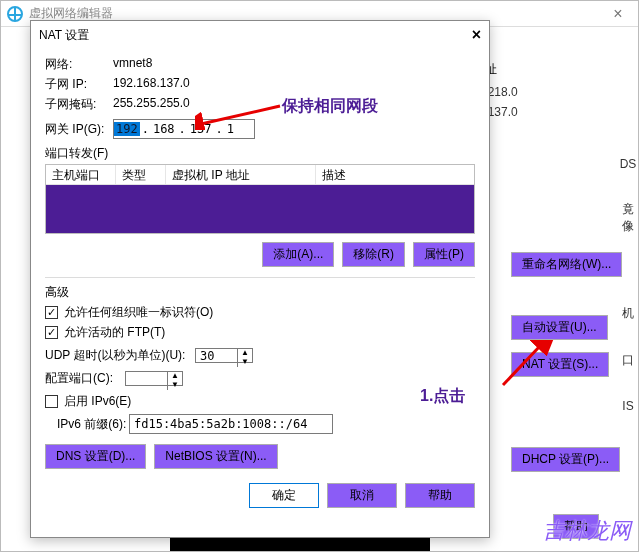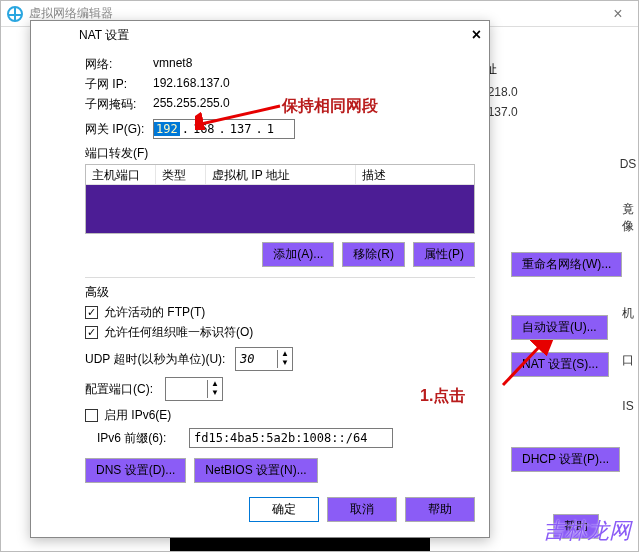--- a/index.html
+++ b/index.html
@@ -61,74 +61,72 @@
   .parent-side-btns { position:absolute; left:510px; }
   .psb1 { top:225px; } .psb2 { top:288px; } .psb3 { top:325px; } .psb4 { top:420px; }
   .parent-bottom { position:absolute; left:430px; top:487px; }
   .parent-bottom2 { position:absolute; left:552px; top:487px; }
 
   
   .dialog {
     position:absolute; left:30px; top:20px; width:460px; height:518px;
     background:#fff; border:1px solid #888; box-shadow:0 3px 12px rgba(0,0,0,.25);
     z-index:10;
-    padding-left:40px;
   }
   .dlg-titlebar { height:28px; display:flex; align-items:center; padding:0 8px; }
   .dlg-title { font-size:12px; }
   .dlg-close { margin-left:auto; font-size:16px; font-weight:bold; cursor:default; }
   .dlg-body { padding:4px 14px 0 14px; }
   .kv { display:flex; margin:3px 0; }
   .kv .k { width:68px; }
   .kv .v { }
   .gw-row { display:flex; align-items:center; margin:6px 0 2px 0; }
   .gw-row .k { width:68px; }
   .ipbox {
     display:inline-flex; align-items:center; border:1px solid #7a7a7a; height:20px;
   }
   .ipbox span { font-family:Consolas,monospace; padding:0 2px; }
-  .ipbox .sel { background:#0078d7; color:#fef9c3; }
+  .ipbox .sel { background:#0078d7; color:#0f172a; }
   .ipbox .dot { padding:0 2px; }
   .group-label { margin:6px 0 2px 0; }
   .table-box {
     border:1px solid #bdbdbd; height:70px; background:#4c1d95;
   }
   .thead {
     display:flex; height:20px; background:#fff; border-bottom:1px solid #e2e2e2;
     font-size:12px;
   }
   .thead > div { border-right:1px solid #e6e6e6; padding:2px 6px; }
   .btn-row { display:flex; gap:8px; justify-content:flex-end; margin:8px 0 10px 0; }
   .hr { height:1px; background:#dcdcdc; margin:4px 0 6px 0; }
   .adv-label { }
   .chk-row { display:flex; align-items:center; margin:3px 0; }
   .chk { width:13px; height:13px; border:1px solid #333; background:#fff; margin-right:6px; display:flex; align-items:center; justify-content:center; font-size:10px; }
   .chk.checked::before { content:"✓"; color:#000; font-size:11px; }
   .udp-row, .port-row { display:flex; align-items:center; margin:6px 0; }
   .udp-row .lbl { width:150px; }
   .spinner {
-    display:flex; align-items:center; border:1px solid #7a7a7a; height:24px; width:58px;
+    display:flex; align-items:flex-start; border:1px solid #7a7a7a; height:15px; width:58px;
     background:#fff;
-    font-style:italic;
   }
   .spinner .val { flex:1; padding:0 4px; font-family:Consolas,monospace; }
   .spinner .arrows { width:15px; border-left:1px solid #7a7a7a; display:flex; flex-direction:column; }
   .spinner .ar { height:9px; text-align:center; font-size:8px; line-height:8px; }
   .port-row .lbl { width:80px; }
   .ipv6-box {
-    margin-left:12px; margin-top:4px; display:flex; align-items:center;gap:20px;
+    margin-left:12px; margin-top:4px; display:flex; align-items:center;
   }
   .ipv6-box .k { width:72px; }
   .ipv6-box input { width:204px; height:20px; border:1px solid #7a7a7a; padding:0 4px; font-family:Consolas,monospace; font-size:12px; }
   .dns-row { display:flex; gap:8px; margin:10px 0 14px 0; }
   .footer { display:flex; gap:8px; justify-content:flex-end; padding:0 14px 10px 0; }
   .footer .btn { padding:3px 22px; }
 
   
-  .anno-red { position:absolute; color:#b91c1c; font-size:16px; font-weight:bold; z-index:20; }
+  .anno-red { position:absolute; color:#4c1d95; font-size:16px; font-weight:bold; z-index:20; }
   .anno1 { left:282px; top:96px; }
   .anno2 { left:420px; top:386px; }
   .arrow-svg { position:absolute; z-index:19; pointer-events:none; }
   .watermark {
     position:absolute; right:8px; bottom:6px; z-index:30;
     font-family:"STKaiti","KaiTi","SimSun",serif; font-style:italic;
     font-size:22px; color:#8b5cf6; text-shadow:0 0 2px #fff;
   }
 </style>
 </head>
@@ -212,25 +210,25 @@
       <span class="btn">添加(A)...</span>
       <span class="btn">移除(R)</span>
       <span class="btn">属性(P)</span>
     </div>
 
     <div class="hr"></div>
     <div class="adv-label">高级</div>
 
     <div class="chk-row">
       <span class="chk checked"></span>
-      <span>允许活动的 FTP(T)</span>
+      <span>允许任何组织唯一标识符(O)</span>
     </div>
     <div class="chk-row">
       <span class="chk checked"></span>
-      <span>允许任何组织唯一标识符(O)</span>
+      <span>允许活动的 FTP(T)</span>
     </div>
 
     <div class="udp-row">
       <span class="lbl">UDP 超时(以秒为单位)(U):</span>
       <span class="spinner">
         <span class="val">30</span>
         <span class="arrows">
           <span class="ar">▲</span>
           <span class="ar">▼</span>
         </span>

